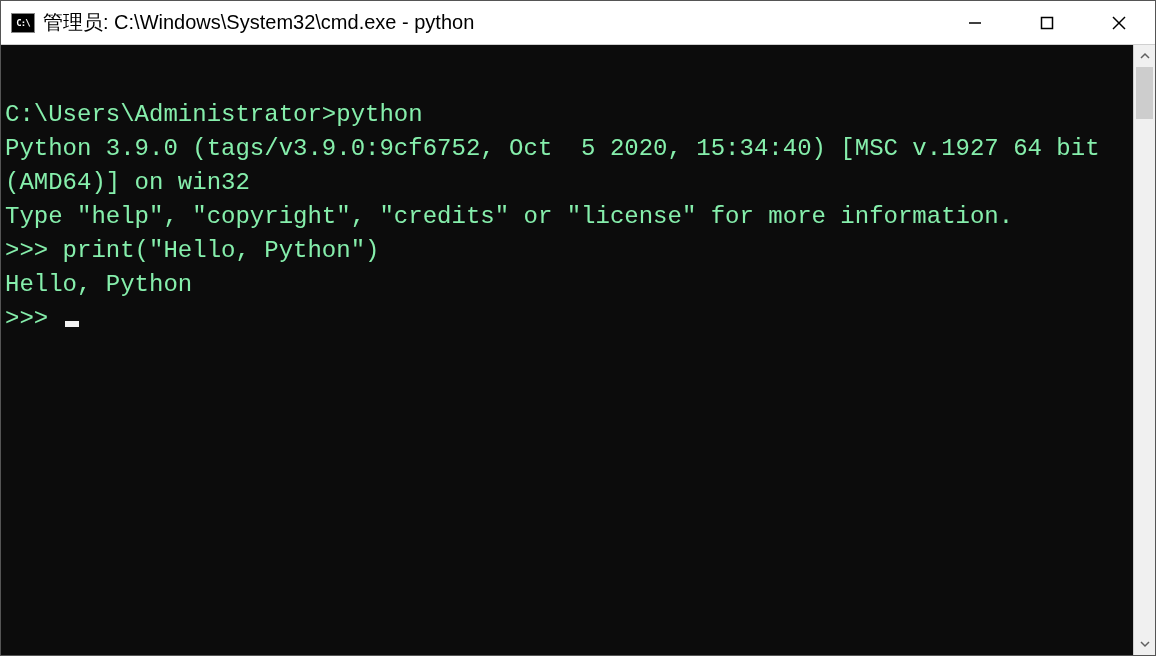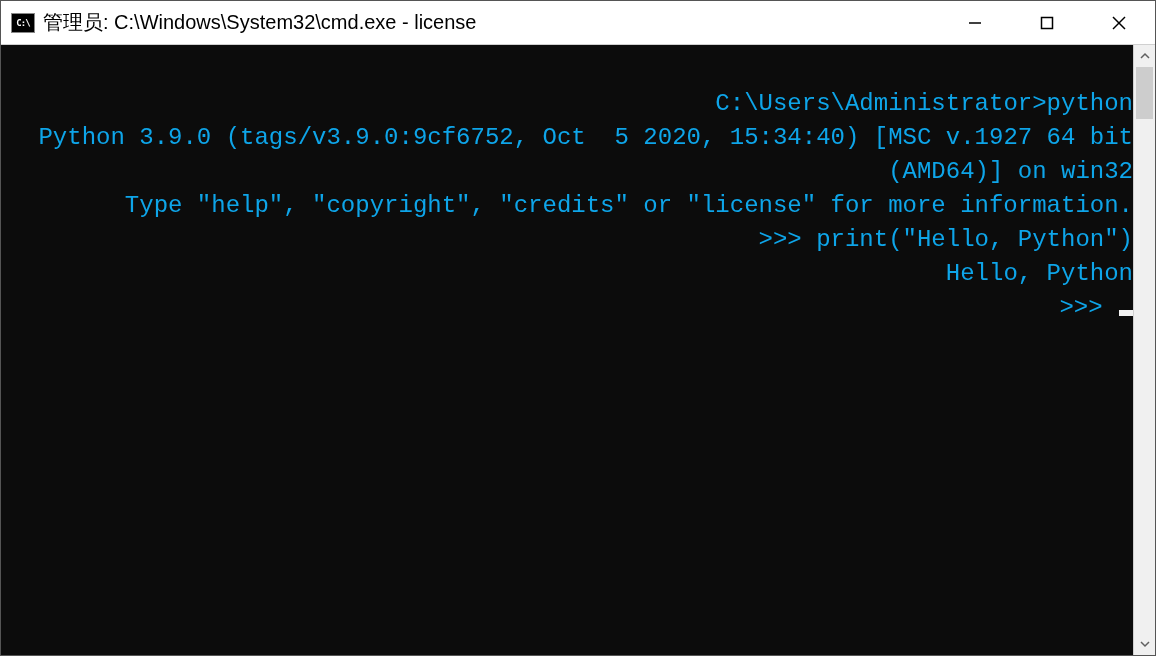--- a/index.html
+++ b/index.html
@@ -44,29 +44,28 @@
   
   .term-wrap {
     flex: 1;
     display: flex;
     background: #0c0c0c;
     position: relative;
   }
   .term {
     flex: 1;
     background: #0c0c0c;
-    color: #0ea5e9;
+    color: #86efac;
     font-family: "NSimSun","SimSun","Consolas","Courier New",monospace;
     font-size: 24px;
     line-height: 34px;
-    padding: 8px 0 0 4px;
+    padding: 19px 0 0 4px;
     white-space: pre-wrap;
     word-break: break-all;
     overflow: hidden;
-    text-align: right;
   }
   .term .blank-line { height: 34px; }
   .cursor {
     display: inline-block;
     width: 14px; height: 6px;
     background: #f2f2f2;
     vertical-align: -2px;
     margin-left: 2px;
   }
   
@@ -91,21 +90,21 @@
 </style>
 </head>
 <body>
 
 <div class="window">
 
   <div class="titlebar">
     <div class="app-icon">
       <span>C:\</span>
     </div>
-    <div class="title-text">管理员: C:\Windows\System32\cmd.exe - license</div>
+    <div class="title-text">管理员: C:\Windows\System32\cmd.exe - python</div>
     <div class="win-controls">
       <div class="win-btn">
         <svg viewBox="0 0 14 14">
             <line x1="1" y1="7" x2="13" y2="7" stroke="#000" stroke-width="1.5"></line>
           </svg>
       </div>
       <div class="win-btn">
         <svg viewBox="0 0 14 14">
             <rect x="1.5" y="1.5" width="11" height="11" fill="none" stroke="#000" stroke-width="1.5"></rect>
           </svg>

